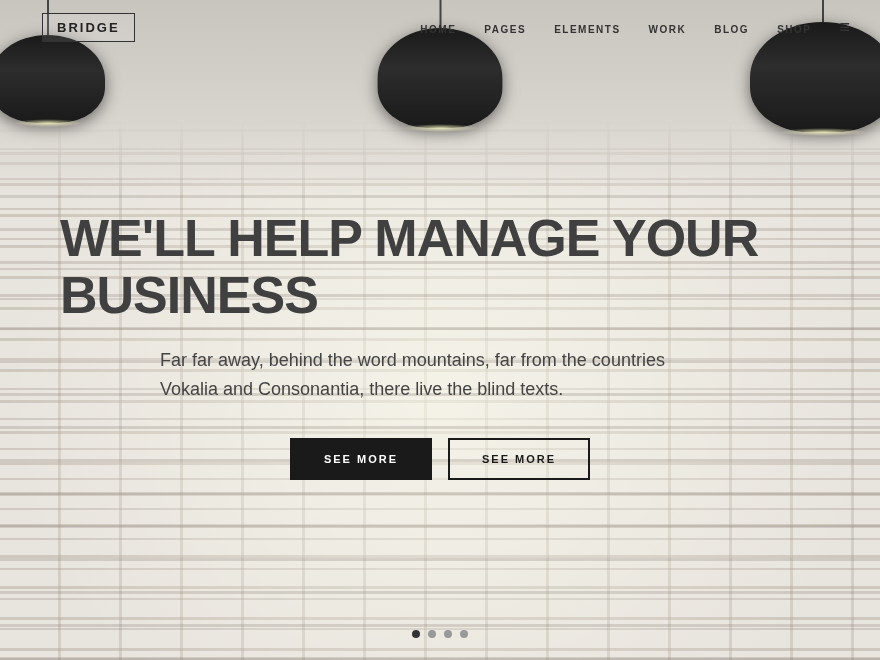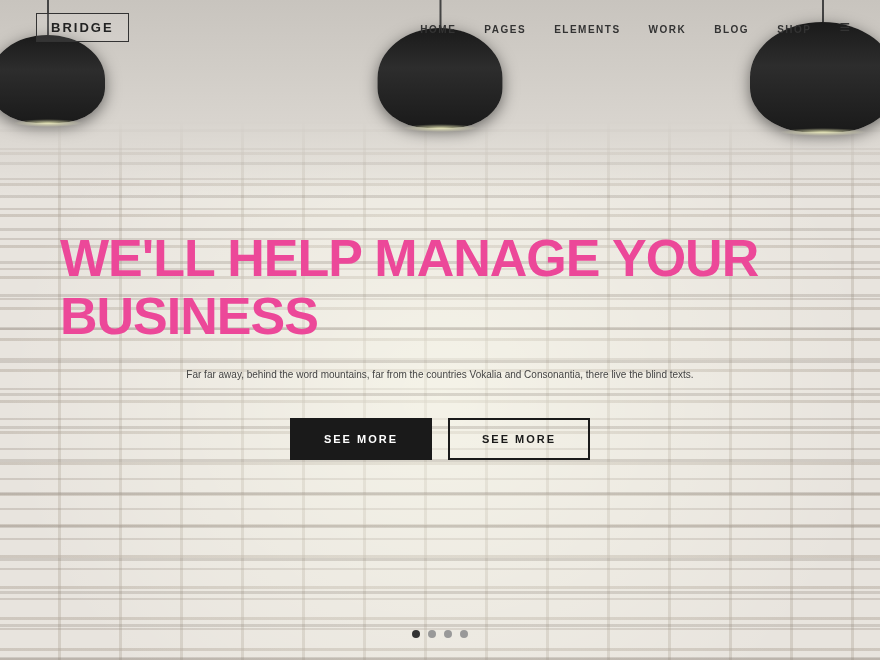--- a/index.html
+++ b/index.html
@@ -68,21 +68,21 @@
       right: 0;
       height: 200px;
       background: linear-gradient(to bottom, #c8c4be 0%, #d8d4ce 60%, transparent 100%);
       z-index: 1;
     }
 
     
     .navbar {
       position: absolute;
       top: 0;
-      left: 6px;
+      left: 12px;
       right: 0;
       height: 55px;
       display: flex;
       align-items: center;
       justify-content: space-between;
       padding: 0 30px;
       z-index: 10;
     }
 
     .logo {
@@ -211,31 +211,31 @@
       justify-content: center;
       z-index: 5;
       padding: 0 60px;
       text-align: center;
       margin-top: 30px;
     }
 
     .hero-title {
       font-size: 52px;
       font-weight: 700;
-      color: #ec4899;
+      color: #404040;
       letter-spacing: -1px;
       line-height: 1.1;
       margin-bottom: 22px;
       text-align: left;
       width: 100%;
       max-width: 800px;
     }
 
     .hero-subtitle {
-      font-size: 10px;
+      font-size: 18px;
       color: #444;
       line-height: 1.6;
       margin-bottom: 35px;
       max-width: 560px;
       text-align: left;
     }
 
     .hero-buttons {
       display: flex;
       gap: 16px;

